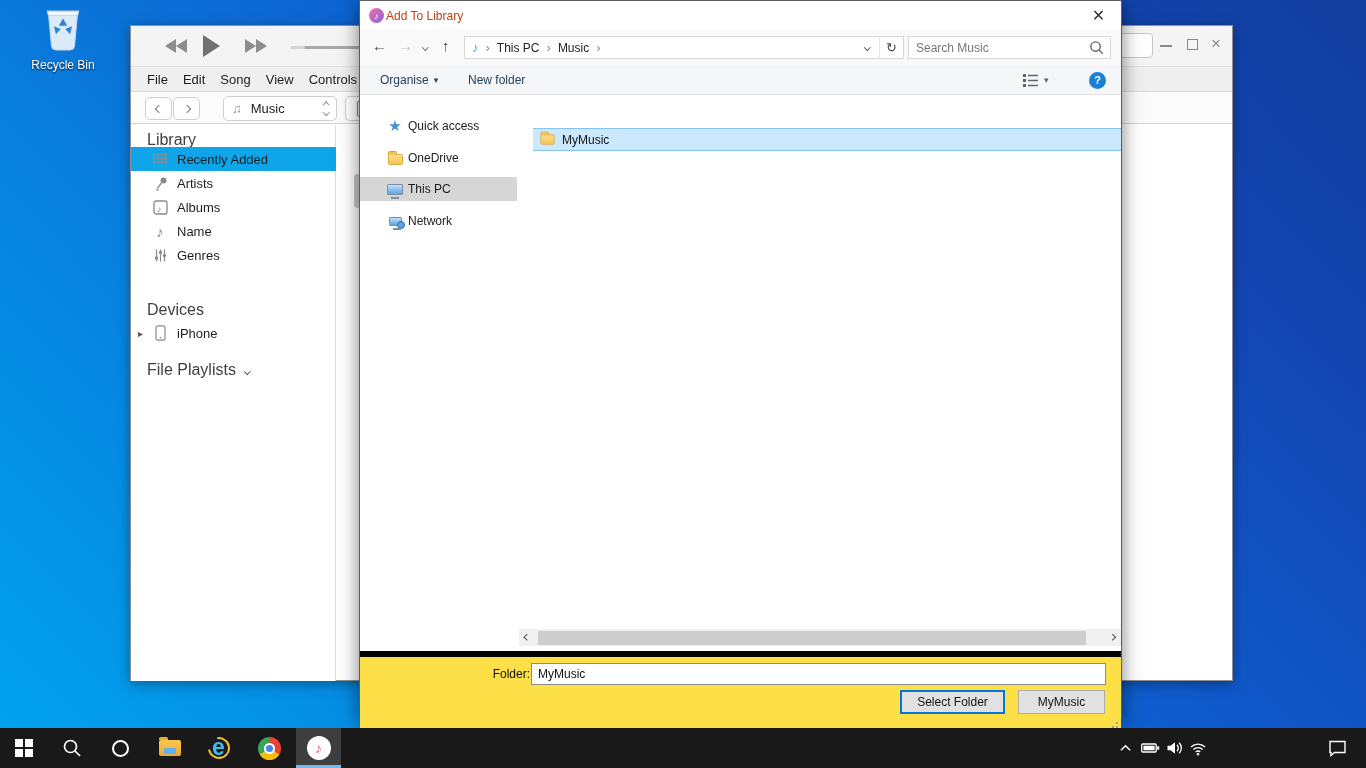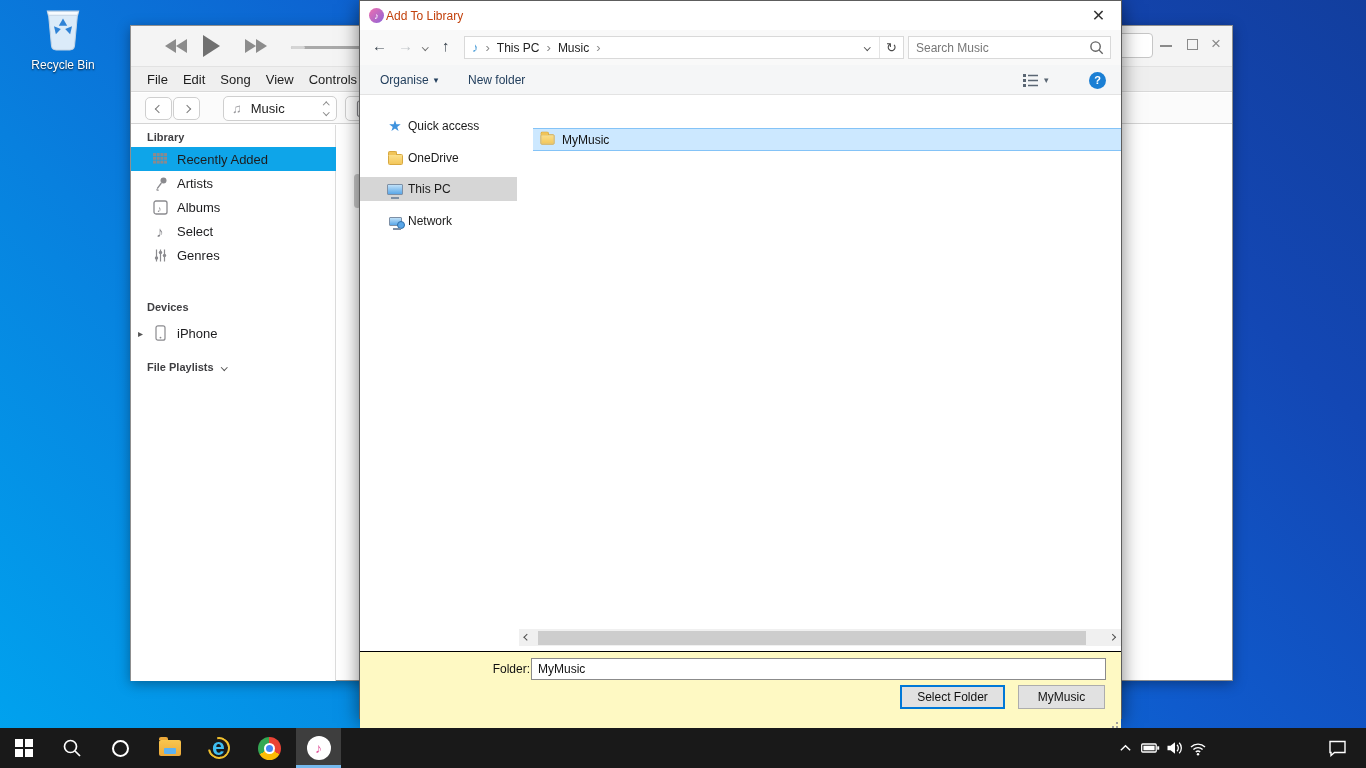--- a/index.html
+++ b/index.html
@@ -37,21 +37,21 @@
            display:flex;align-items:center;padding-left:16px;gap:15px;font-size:13px;color:#1c1c1c}
   .it-nav{left:0;top:67px;width:100%;height:31px;background:#fbfbfb;border-bottom:1px solid #d4d4d4}
   .nbtn{top:4px;width:27px;height:23px;background:#fff;border:1px solid #cfcfcf;border-radius:5px;
         display:flex;align-items:center;justify-content:center}
   .libsel{left:92px;top:3px;width:114px;height:25px;background:#fff;border:1px solid #cfcfcf;border-radius:5px;
           display:flex;align-items:center;padding:0 8px;font-size:13px;color:#222}
   .updown{display:flex;flex-direction:column;gap:2px;margin-left:auto}
   .devbtn{left:214px;top:3px;width:34px;height:25px;background:#fff;border:1px solid #cfcfcf;border-radius:5px;
           display:flex;align-items:center;justify-content:center}
   .it-side{left:0;top:99px;width:205px;height:556px;background:#fff;border-right:1px solid #dcdcdc}
-  .sb-h{position:absolute;left:16px;font-size:11px;font-weight:bold;color:#3f3f42}
+  .sb-h{position:absolute;left:16px;font-size:16px;font-weight:normal;color:#3f3f42}
   .sb-row{position:absolute;left:0;width:205px;height:24px;display:flex;align-items:center;font-size:13px;color:#1d1d1f}
   .sb-row .ic{width:18px;margin-left:20px;margin-right:8px;display:flex;justify-content:center;color:#85858a;font-size:15px}
   .sb-row.sel{background:#0ea5e9}
   .scrollfrag{left:223px;top:148px;width:7px;height:34px;background:#c9c9c9;border-radius:4px}
 
   
   .dlg{left:359px;top:0;width:763px;height:719px;background:#f0f0f0;border:1px solid #5d5d5d;
        box-shadow:0 4px 18px rgba(0,0,0,.5);z-index:5;font-size:12px}
   .d-title{left:0;top:0;width:100%;height:29px;background:#fff;display:flex;align-items:center}
   .app-ic{width:15px;height:15px;border-radius:50%;margin-left:9px;background:linear-gradient(135deg,#f06fae,#8d63d8);
@@ -86,21 +86,21 @@
   .fhead{position:absolute;left:172px;top:0;right:0;height:28px;display:flex;color:#49576b}
   .fh{border-right:1px solid #e8e8e8;padding-left:7px;line-height:28px;position:relative}
   .sortcv{position:absolute;left:70px;top:3px}
   .frow{position:absolute;left:173px;top:33px;right:0;height:23px;background:#cce8ff;border-top:1px solid #84c3f7;border-bottom:1px solid #84c3f7;
         display:flex;align-items:center}
   .frow .folder{transform:scale(.95);margin-left:7px;margin-top:0}
   .frow .nm{margin-left:7px;color:#111}
   .hscroll{left:159px;top:628px;width:602px;height:17px;background:#f0f0f0;display:flex;align-items:center}
   .harrow{width:17px;height:17px;display:flex;align-items:center;justify-content:center}
   .hthumb{position:absolute;left:19px;top:1.5px;width:548px;height:14px;background:#cdcdcd}
-  .d-foot{left:0;top:650px;width:100%;height:84px;background:#fef9c3;border-top:1px solid #000000}
+  .d-foot{left:0;top:650px;width:100%;height:84px;background:#fde047;border-top:6px solid #000000}
   .flabel{position:absolute;left:132px;top:10px;width:38px;text-align:right;color:#111}
   .finput{position:absolute;left:171px;top:6px;width:575px;height:22px;border:1px solid #8b8b8b;font-size:12px;padding:0 6px;
           font-family:"Liberation Sans",sans-serif;color:#111;background:#fff;outline:none}
   .btn{position:absolute;top:33px;height:24px;background:#e1e1e1;font-size:12px;color:#111;
        display:flex;align-items:center;justify-content:center}
   .btn.primary{left:540px;width:105px;border:2px solid #0078d7}
   .btn.plain{left:658px;width:87px;border:1px solid #adadad}
   .grip{position:absolute;right:3px;bottom:3px;width:2.5px;height:2.5px;background:#9f9f9f;
         box-shadow:0 -4px #9f9f9f,0 -8px #9f9f9f,-4px 0 #9f9f9f,-8px 0 #9f9f9f,-4px -4px #9f9f9f}
 
@@ -232,21 +232,21 @@
         <svg width="15" height="15" viewBox="0 0 15 15">
             <rect x="1" y="1" width="13" height="13" rx="2" fill="none" stroke="#8a8a8e" stroke-width="1.3"></rect>
         <text x="4" y="11.5" font-size="9" fill="#8a8a8e">♪</text>
           </svg>
       </span>
       <span>Albums</span>
     </div>
 
     <div class="sb-row" style="top:94px">
       <span class="ic">♪</span>
-      <span>Select</span>
+      <span>Name</span>
     </div>
 
     <div class="sb-row" style="top:118px">
       <span class="ic">
         <svg width="15" height="15" viewBox="0 0 15 15">
             <g stroke="#8a8a8e" stroke-width="1.2">
         <path d="M3.5 1.5 v12 M7.5 1.5 v12 M11.5 1.5 v12"></path>
             </g>
         <circle cx="3.5" cy="10" r="1.7" fill="#8a8a8e"></circle>
             <circle cx="7.5" cy="4.5" r="1.7" fill="#8a8a8e"></circle>

